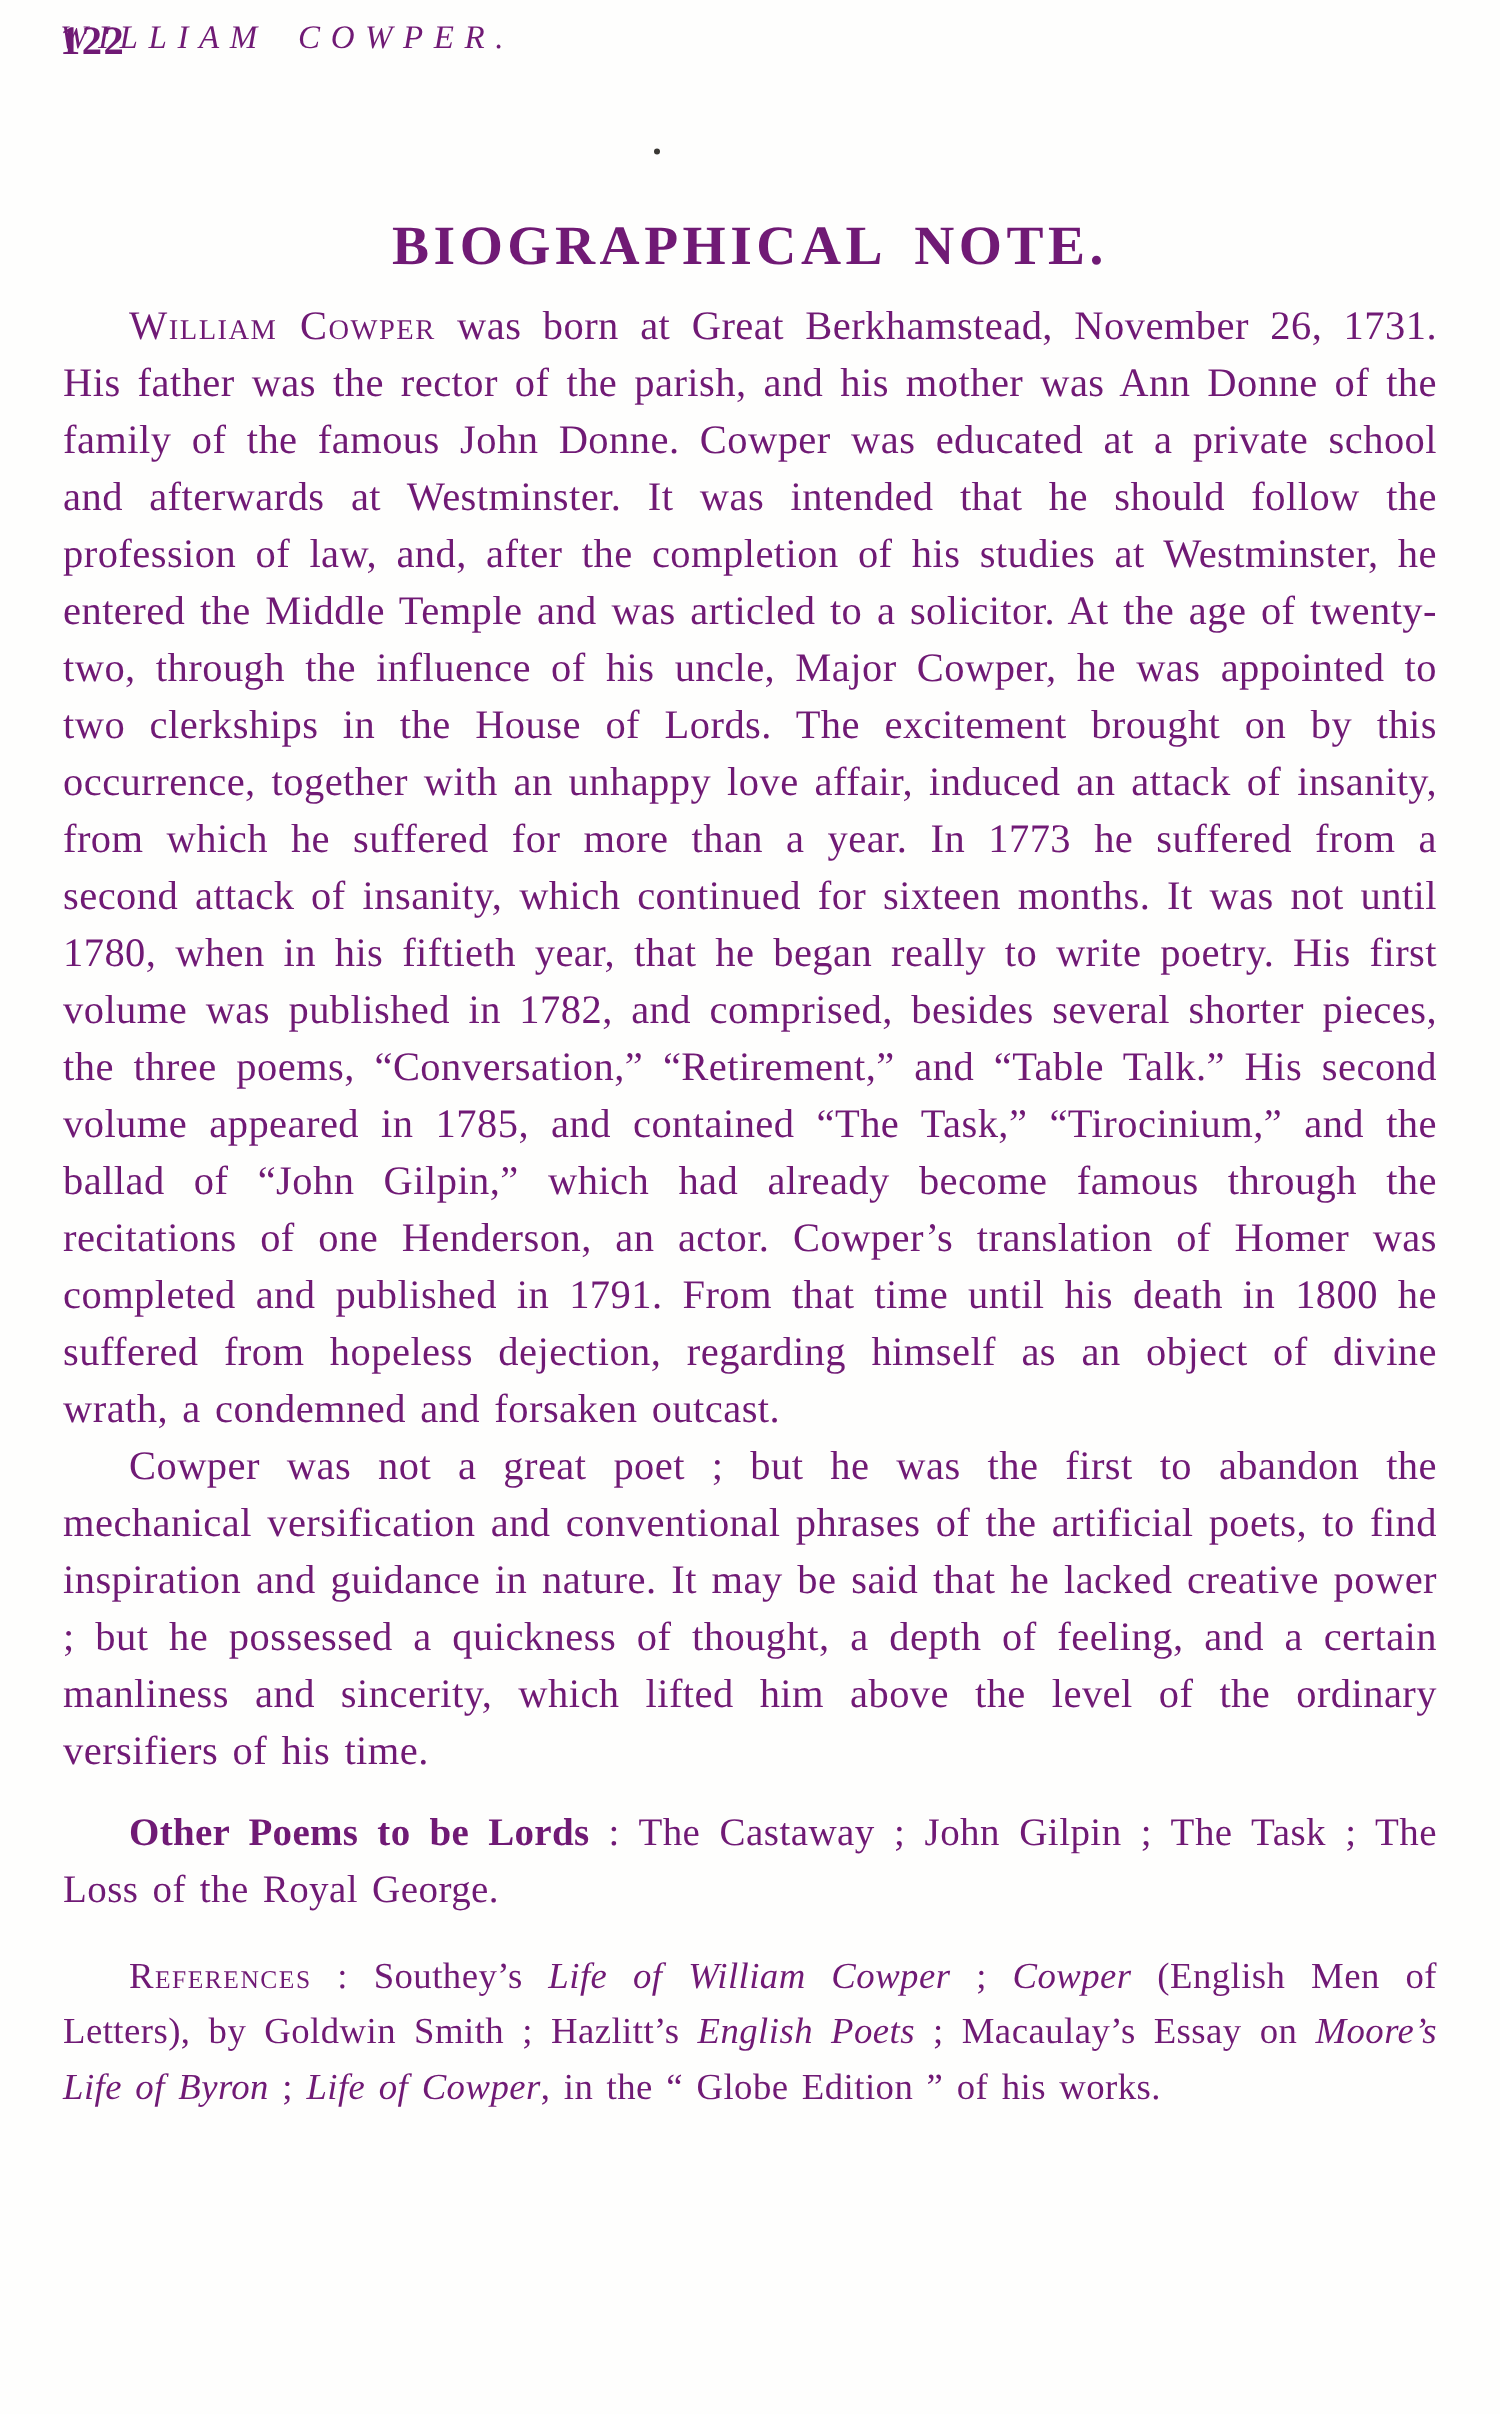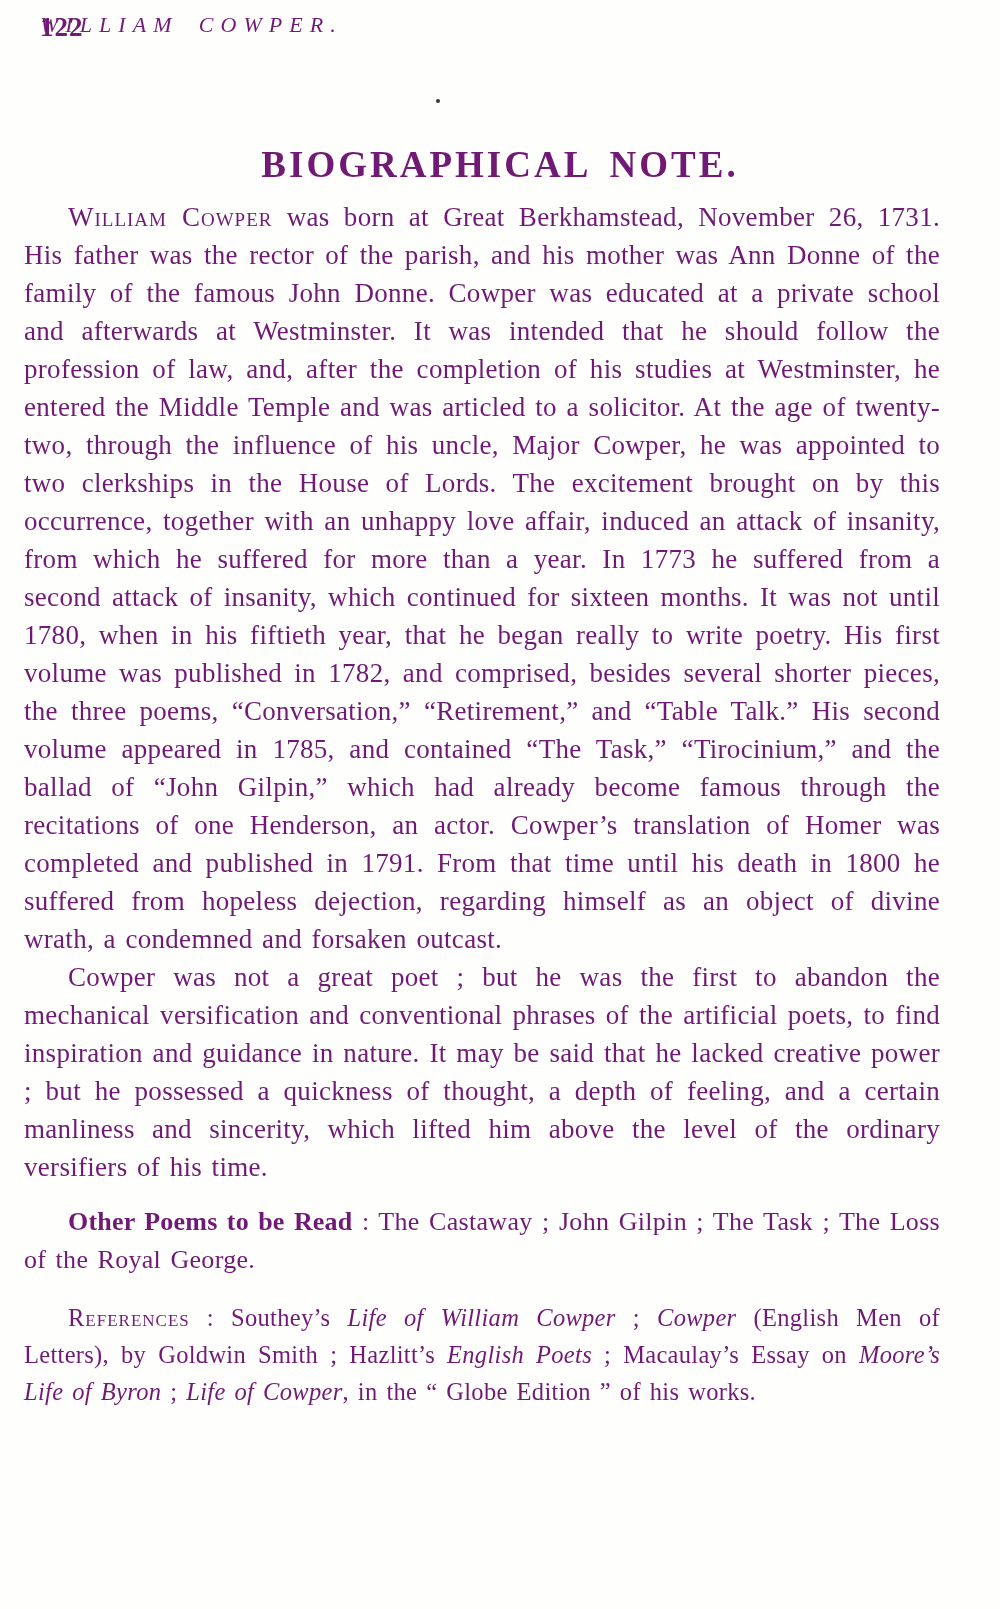--- a/index.html
+++ b/index.html
@@ -58,21 +58,21 @@
     margin: 0;
     text-align: center;
     font-size: 37px;
     font-weight: bold;
     letter-spacing: 3px;
     word-spacing: 8px;
   }
   .body-text {
     position: absolute;
     top: 198px;
-    left: 24px;
+    left: 42px;
     width: 916px;
     font-size: 27px;
     line-height: 38px;
     letter-spacing: 0.3px;
     word-spacing: 2.5px;
     text-align: justify;
   }
   .para {
     margin: 0;
     text-indent: 44px;
@@ -112,18 +112,18 @@
   <div class="mark-dot"></div>
 
   <h1 class="note-heading">BIOGRAPHICAL NOTE.</h1>
 
   <main class="body-text">
 
     <p class="para"><span class="smallcaps">William Cowper</span><span> was born at Great Berkhamstead, November 26, 1731. His father was the rector of the parish, and his mother was Ann Donne of the family of the famous John Donne. Cowper was educated at a private school and afterwards at Westminster. It was intended that he should follow the profession of law, and, after the completion of his studies at Westminster, he entered the Middle Temple and was articled to a solicitor. At the age of twenty-two, through the influence of his uncle, Major Cowper, he was appointed to two clerkships in the House of Lords. The excitement brought on by this occurrence, together with an unhappy love affair, induced an attack of insanity, from which he suffered for more than a year. In 1773 he suffered from a second attack of insanity, which continued for sixteen months. It was not until 1780, when in his fiftieth year, that he began really to write poetry. His first volume was published in 1782, and comprised, besides several shorter pieces, the three poems, “Conversation,” “Retirement,” and “Table Talk.” His second volume appeared in 1785, and contained “The Task,” “Tirocinium,” and the ballad of “John Gilpin,” which had already become famous through the recitations of one Henderson, an actor. Cowper’s translation of Homer was completed and published in 1791. From that time until his death in 1800 he suffered from hopeless dejection, regarding himself as an object of divine wrath, a condemned and forsaken outcast.</span></p>
 
     <p class="para"><span>Cowper was not a great poet ; but he was the first to abandon the mechanical versification and conventional phrases of the artificial poets, to find inspiration and guidance in nature. It may be said that he lacked creative power ; but he possessed a quickness of thought, a depth of feeling, and a certain manliness and sincerity, which lifted him above the level of the ordinary versifiers of his time.</span></p>
 
-    <p class="para other-poems"><b>Other Poems to be Read</b><span> : The Castaway ; John Gilpin ; The Task ; The Loss of the Royal George.</span></p>
+    <p class="para other-poems"><b>Other Poems to be Lords</b><span> : The Castaway ; John Gilpin ; The Task ; The Loss of the Royal George.</span></p>
 
     <p class="para references"><span class="smallcaps">References</span><span> : Southey’s </span><i>Life of William Cowper</i><span> ; </span><i>Cowper</i><span> (English Men of Letters), by Goldwin Smith ; Hazlitt’s </span><i>English Poets</i><span> ; Macaulay’s Essay on </span><i>Moore’s Life of Byron</i><span> ; </span><i>Life of Cowper</i><span>, in the “ Globe Edition ” of his works.</span></p>
 
   </main>
 </div>
 
 </body></html>

